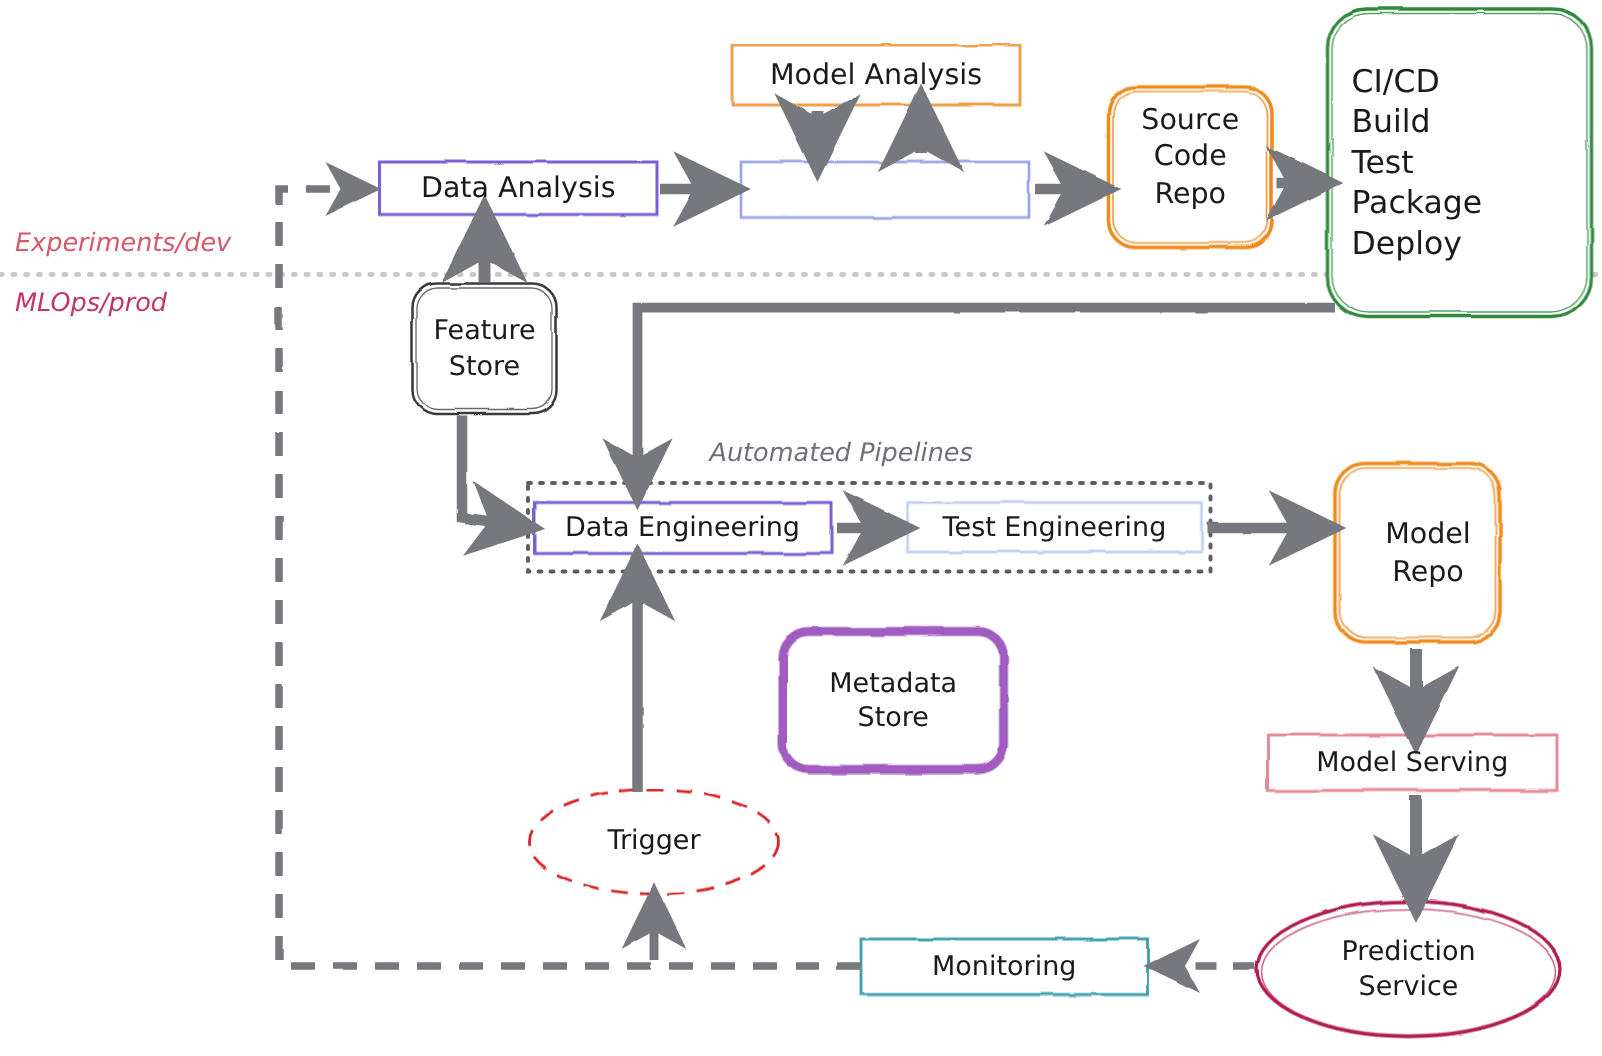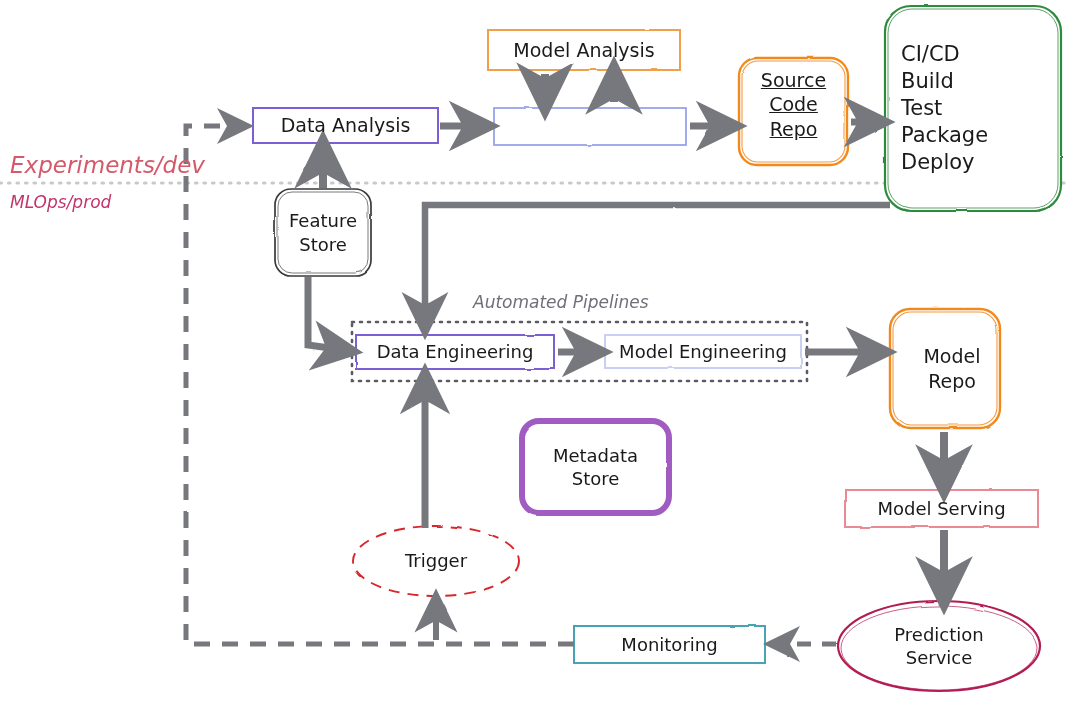--- a/index.html
+++ b/index.html
@@ -181,35 +181,35 @@
       </g>
     </g>
 
     <g stroke="#3a3a3a" fill="none" filter="url(#rough2)">
       <path d="M565,376 L565,415" stroke-width="7" marker-end="url(#ahk)"></path>
       <path d="M565,415 L565,378" stroke-width="7" marker-end="url(#ahk)"></path>
     </g>
 
   </svg>
 
-  <div class="zone-label" style="left:10px;top:152px;font-size:23px;color:#d4596a;">Experiments/dev</div>
+  <div class="zone-label" style="left:10px;top:152px;font-size:17px;color:#d4596a;">Experiments/dev</div>
   <div class="zone-label" style="left:10px;top:192px;font-size:17px;color:#c2356a;">MLOps/prod</div>
 
   <div class="group-label" style="left:473px;top:292px;font-size:17px;font-style:italic;">Automated Pipelines</div>
 
   <div class="node-label" style="left:253px;top:108px;width:185px;height:35px;font-size:19px;">
     <span>Data Analysis</span>
   </div>
 
   <div class="node-label" style="left:488px;top:30px;width:192px;height:40px;font-size:19px;">
     <span>Model Analysis</span>
   </div>
 
 
-  <div class="node-label" style="left:739px;top:58px;width:109px;height:93px;font-size:19px;text-decoration:underline;">
+  <div class="node-label" style="left:739px;top:58px;width:109px;height:93px;font-size:19px;">
     <span>Source</span>
     <span>Code</span>
     <span>Repo</span>
   </div>
 
   <div class="node-label" style="left:885px;top:6px;width:176px;height:205px;font-size:21px;align-items:flex-start;padding-left:16px;box-sizing:border-box;">
     <span>CI/CD</span>
     <span>Build</span>
     <span>Test</span>
     <span>Package</span>
@@ -219,21 +219,21 @@
   <div class="node-label" style="left:275px;top:189px;width:96px;height:87px;font-size:18px;line-height:1.6;">
     <span>Feature</span>
     <span>Store</span>
   </div>
 
   <div class="node-label" style="left:356px;top:335px;width:198px;height:34px;font-size:18px;">
     <span>Data Engineering</span>
   </div>
 
   <div class="node-label" style="left:605px;top:335px;width:196px;height:33px;font-size:18px;">
-    <span>Model Engineering</span>
+    <span>Test Engineering</span>
   </div>
 
   <div class="node-label" style="left:522px;top:421px;width:147px;height:92px;font-size:18px;line-height:1.9;">
     <span>Metadata</span>
     <span>Store</span>
   </div>
 
   <div class="node-label" style="left:890px;top:309px;width:124px;height:119px;font-size:19px;line-height:1.75;">
     <span>Model</span>
     <span>Repo</span>

